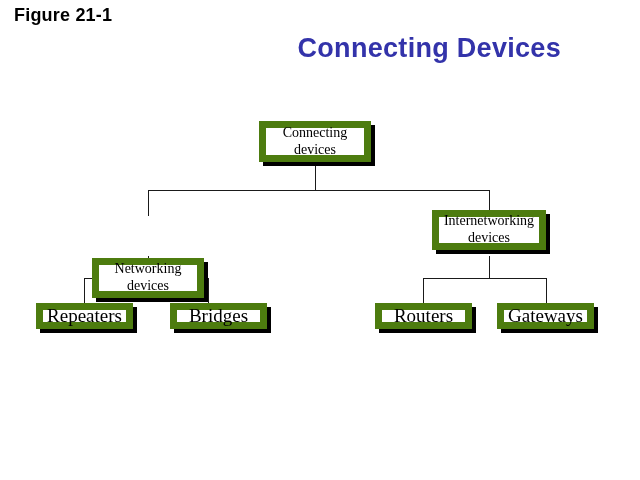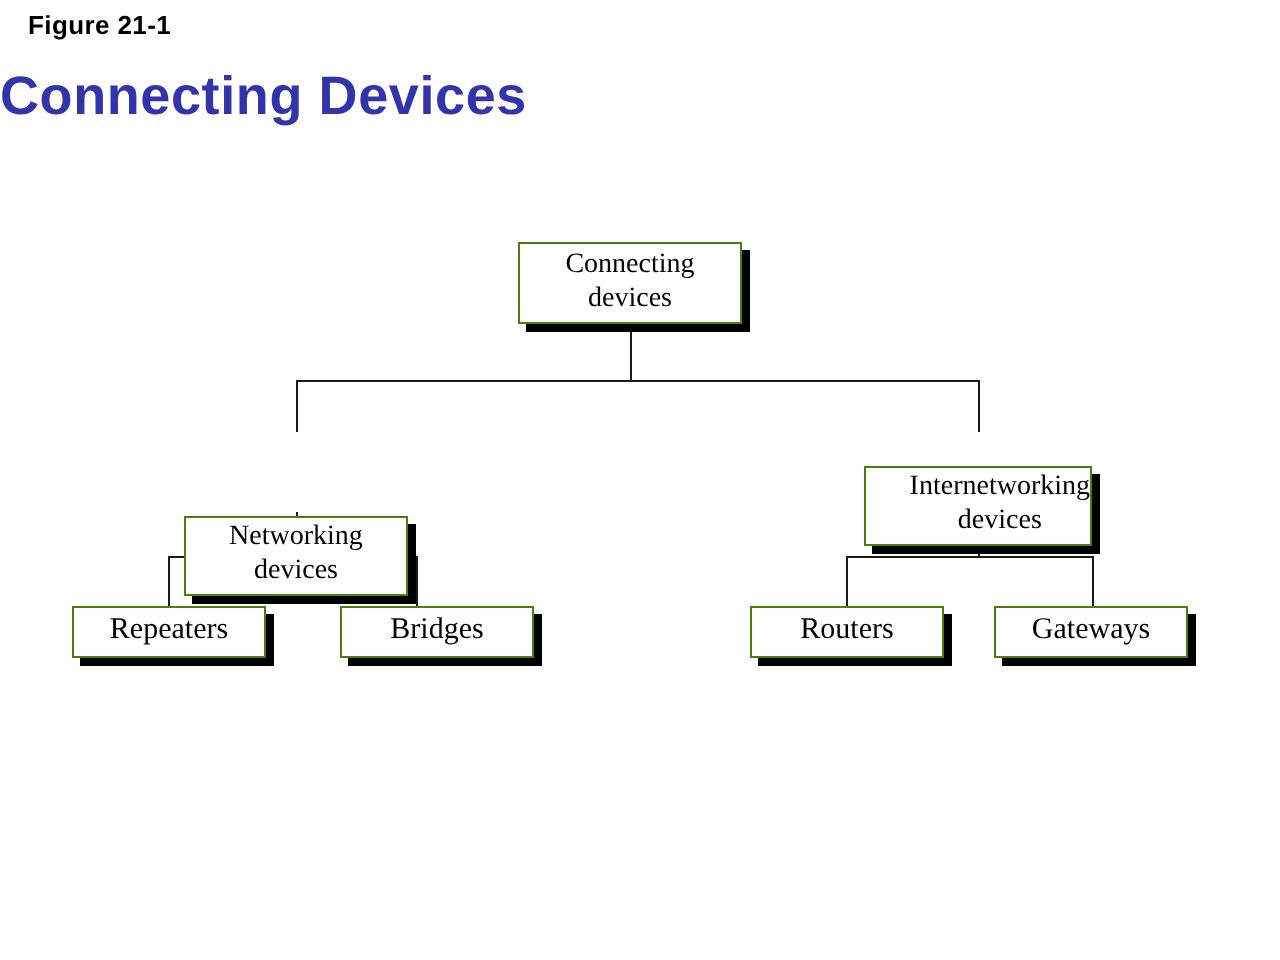--- a/index.html
+++ b/index.html
@@ -18,34 +18,34 @@
     background: #ffffff;
     overflow: hidden;
   }
 
   
   #figure-label {
     position: absolute;
     left: 14px;
     top: 5px;
     font-family: "Liberation Sans", sans-serif;
-    font-size: 13px;
+    font-size: 18px;
     font-weight: bold;
     color: #000000;
     letter-spacing: 0.2px;
     white-space: nowrap;
   }
 
   
   #diagram-title {
     position: absolute;
     left: 0;
     top: 33px;
     width: 561px;
-    text-align: left;
+    text-align: right;
     font-family: "Liberation Sans", sans-serif;
     font-size: 27px;
     font-weight: bold;
     color: #3333aa;
     letter-spacing: 0.3px;
     white-space: nowrap;
   }
 
   
   .line {
@@ -53,32 +53,32 @@
     background: #1a1a1a;
   }
   .line-v { width: 1px; }
   .line-h { height: 1px; }
 
   
   .node {
     position: absolute;
     box-sizing: border-box;
     background: #ffffff;
-    border: 1px solid #4d7c0f;
+    border: 7px solid #4d7c0f;
     box-shadow: 4px 4px 0 0 #000000;
     display: flex;
     align-items: center;
     justify-content: center;
     text-align: center;
     font-family: "Liberation Serif", serif;
     color: #000000;
     line-height: 1.18;
   }
   .node-two-line { font-size: 14px; }
-  .node-one-line { font-size: 15px; }
+  .node-one-line { font-size: 19px; }
   .node span { display: block; }
 </style>
 </head>
 <body>
 
 <div id="canvas">
 
   <div id="figure-label">Figure 21-1</div>
 
   <div id="diagram-title" style="color: rgb(51, 51, 170);">Connecting Devices</div>
@@ -108,21 +108,21 @@
     </div>
   </div>
 
   <div class="node node-two-line" style="left:92px; top:216px; width:112px; height:40px;margin-top:42px;">
     <div>
       <span>Networking</span>
       <span>devices</span>
     </div>
   </div>
 
-  <div class="node node-two-line" style="left:432px; top:233px; width:114px; height:40px;justify-content:flex-end;">
+  <div class="node node-two-line" style="left:432px; top:210px; width:114px; height:40px;">
     <div>
       <span>Internetworking</span>
       <span>devices</span>
     </div>
   </div>
 
   <div class="node node-one-line" style="left:36px; top:303px; width:97px; height:26px;">
     <span>Repeaters</span>
   </div>
 

